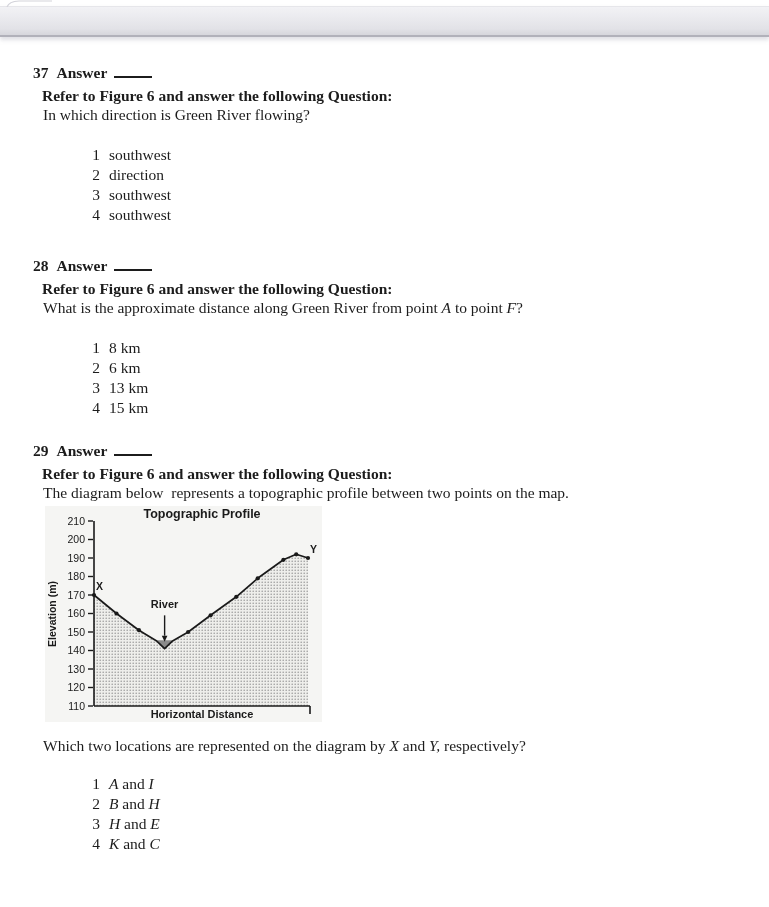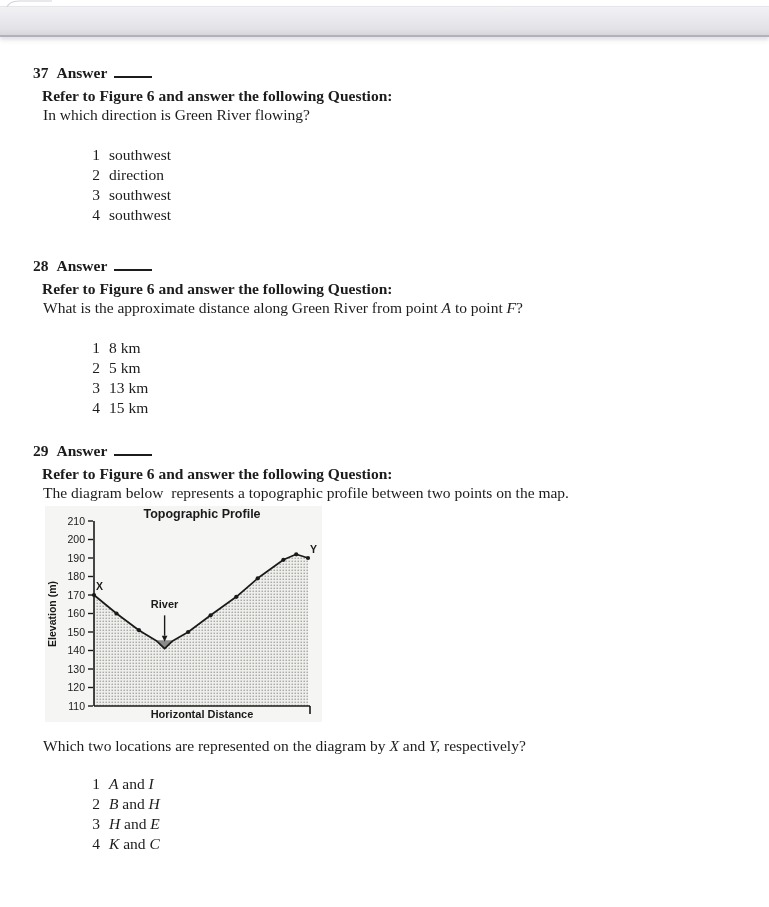--- a/index.html
+++ b/index.html
@@ -75,21 +75,21 @@
   </div>
   <div class="refer">Refer to Figure 6 and answer the following Question:</div>
   <div class="prompt"><span>What is the approximate distance along Green River from point </span><span class="it">A</span><span> to point </span><span class="it">F</span><span>?</span></div>
   <div class="options">
     <div class="opt">
       <span class="opt-num">1</span>
       <span class="opt-text"><span>8 km</span></span>
     </div>
     <div class="opt">
       <span class="opt-num">2</span>
-      <span class="opt-text"><span>5 km</span></span>
+      <span class="opt-text"><span>6 km</span></span>
     </div>
     <div class="opt">
       <span class="opt-num">3</span>
       <span class="opt-text"><span>13 km</span></span>
     </div>
     <div class="opt">
       <span class="opt-num">4</span>
       <span class="opt-text"><span>15 km</span></span>
     </div>
   </div>

